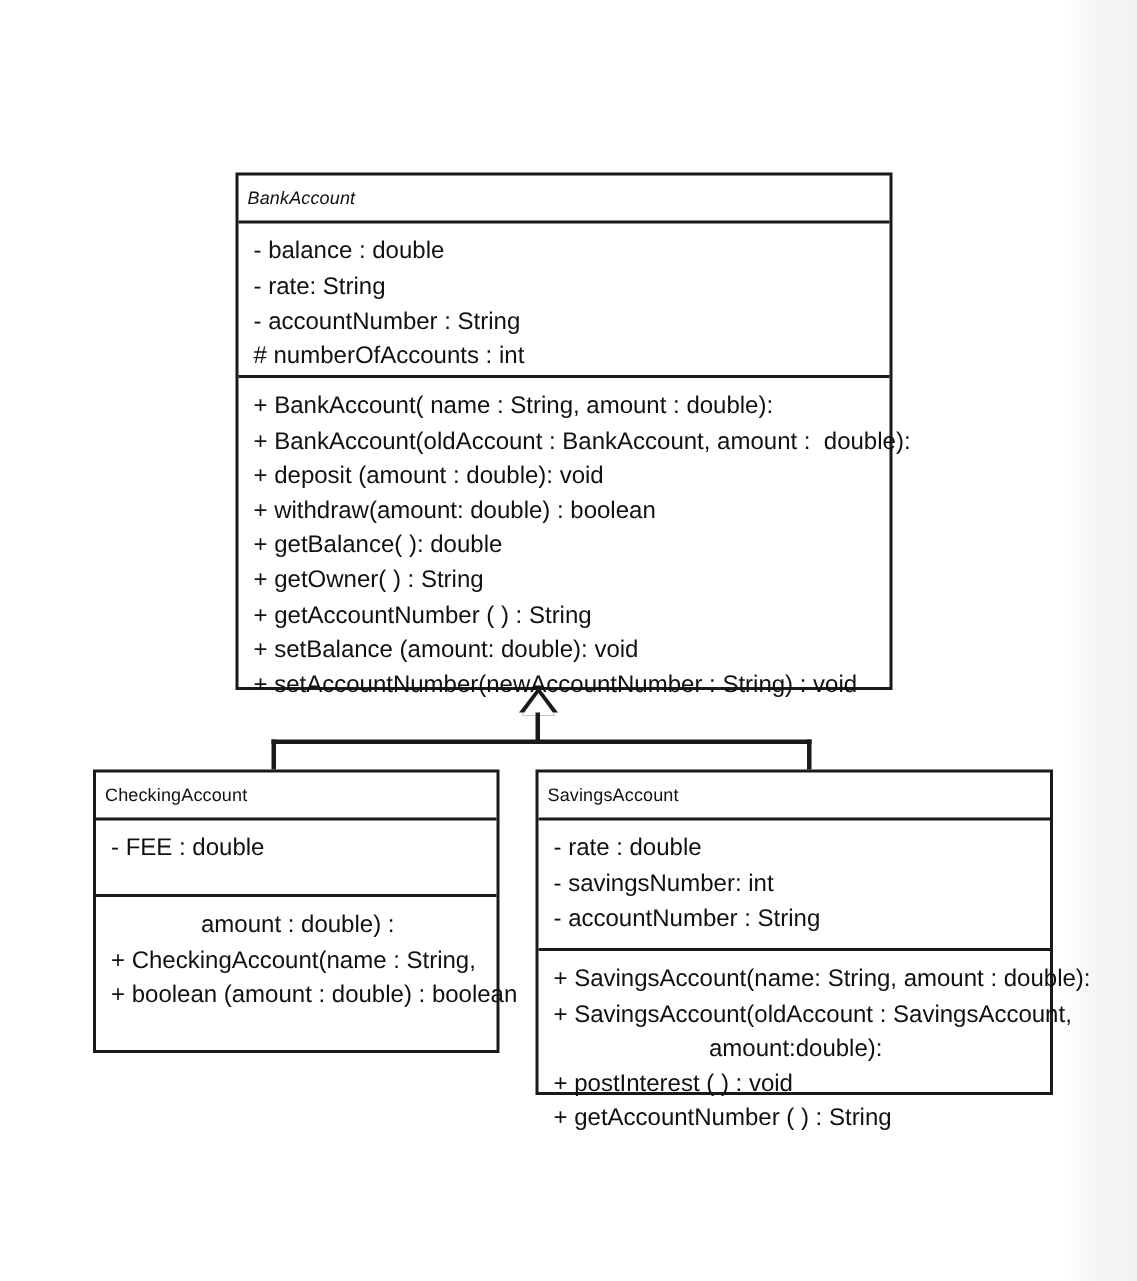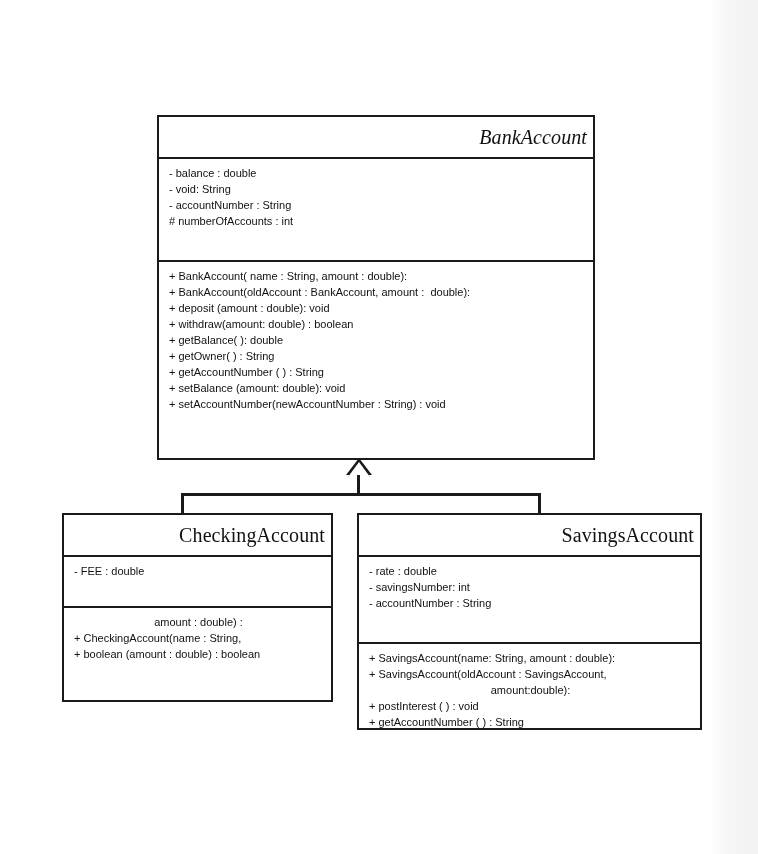--- a/index.html
+++ b/index.html
@@ -34,35 +34,34 @@
   
   .uml-class {
     position: absolute;
     box-sizing: border-box;
     background: #ffffff;
     border: 2.5px solid #1a1a1a;
     color: #111111;
   }
 
   .uml-title {
-    text-align: right;
-    font-size: 20px;
+    text-align: left;
+    font-size: 12px;
     line-height: 1.2;
     padding: 8px 6px 8px 6px;
     border-bottom: 2.5px solid #1a1a1a;
     letter-spacing: 0.1px;
-    font-family: Liberation Serif, serif;
   }
   .uml-title.abstract {
     font-style: italic;
   }
 
   .uml-compartment {
     padding: 7px 8px 8px 10px;
-    font-size: 11px;
+    font-size: 16px;
     line-height: 1.45;
   }
   .uml-compartment + .uml-compartment {
     border-top: 2.5px solid #1a1a1a;
   }
   .uml-member {
     white-space: pre;
   }
   .uml-member.indent {
     text-align: center;
@@ -96,21 +95,21 @@
 
 <div class="page-edge-band"></div>
 
 <div class="canvas">
 
   <div class="uml-class" style="left:157px; top:115px; width:438px; height:345px;">
     <div class="uml-title abstract">BankAccount</div>
 
     <div class="uml-compartment" style="height:86px;">
       <div class="uml-member">- balance : double</div>
-      <div class="uml-member">- void: String</div>
+      <div class="uml-member">- rate: String</div>
       <div class="uml-member">- accountNumber : String</div>
       <div class="uml-member"># numberOfAccounts : int</div>
     </div>
 
     <div class="uml-compartment">
       <div class="uml-member">+ BankAccount( name : String, amount : double):</div>
       <div class="uml-member">+ BankAccount(oldAccount : BankAccount, amount :  double):</div>
       <div class="uml-member">+ deposit (amount : double): void</div>
       <div class="uml-member">+ withdraw(amount: double) : boolean</div>
       <div class="uml-member">+ getBalance( ): double</div>

